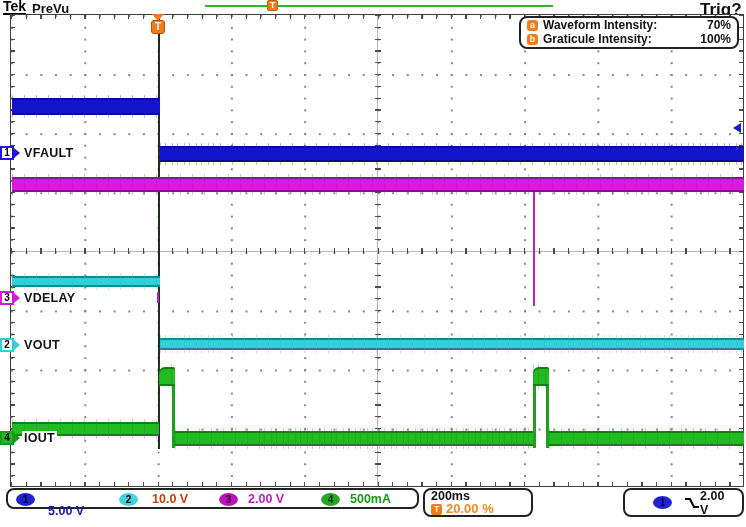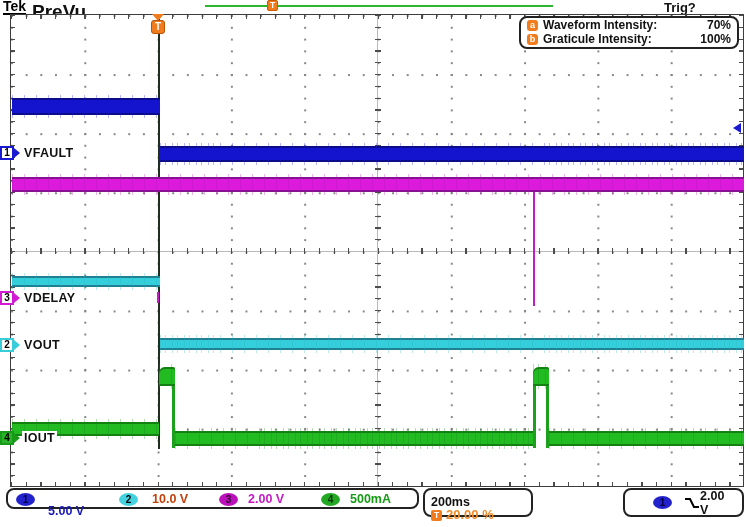--- a/index.html
+++ b/index.html
@@ -4,22 +4,22 @@
 <style>
   * { margin:0; padding:0; box-sizing:border-box; }
   html,body { width:746px; height:527px; background:#fff; overflow:hidden;
     font-family:"Liberation Sans", sans-serif; }
   #screen { position:relative; width:746px; height:527px; background:#fff; }
   .abs { position:absolute; }
 
   
   #tek-logo { left:3px; top:0; font-size:14px; font-weight:bold; color:#000;
     border-bottom:2px solid #000; line-height:13px; }
-  #mode { left:32px; top:1px; font-size:19px; font-weight:bold; color:#111; }
-  #trig-status { left:664px; top:0; font-size:13px; font-weight:bold; color:#111; }
+  #mode { left:32px; top:1px; font-size:13px; font-weight:bold; color:#111; }
+  #trig-status { left:700px; top:0; font-size:17px; font-weight:bold; color:#111; }
   #record-line { left:205px; top:5px; width:348px; height:2px; background:#2db52d; }
   #record-marker { left:267px; top:0; width:11px; height:11px; background:#f07c1e;
     border:1px solid #c85a00; border-radius:2px; color:#fff; font-size:8.5px;
     font-weight:bold; text-align:center; line-height:9px; }
 
   
   #intensity { left:519px; top:16px; width:220px; height:33px; background:#fff;
     border:2px solid #222; border-radius:8px; display:flex; flex-direction:column;
     justify-content:center; padding:0 6px; gap:1px; z-index:30; }
   .int-row { display:flex; align-items:center; gap:5px; font-size:12px;
@@ -85,21 +85,21 @@
 
   
   .box { position:absolute; background:#fff; border:2px solid #222; border-radius:8px; }
   #rb-ch { left:6px; top:488px; width:413px; height:21px; }
   .ellipse { position:absolute; top:3px; width:19px; height:13px; border-radius:50%;
     color:#000; font-size:10px; font-weight:bold; text-align:center; line-height:13px; }
   .e1 { background:#2222cc; color:#00003a; } .e2 { background:#44d2de; }
   .e3 { background:#bb11bb; color:#2d002d; } .e4 { background:#22a822; color:#003300; }
   .scale { position:absolute; top:2px; font-size:12.5px; font-weight:bold; }
   .s1 { color:#1a1ab8;margin-top:12px; } .s2 { color:#c2410c; } .s3 { color:#c41cc4; } .s4 { color:#179a17; }
-  #rb-horiz { left:423px; top:488px; width:110px; height:29px; padding:6px 6px; }
+  #rb-horiz { left:423px; top:488px; width:110px; height:29px; padding:0 6px; }
   #rb-horiz .l1 { font-size:12.5px; font-weight:bold; color:#111; line-height:13px; }
   #rb-horiz .l2 { display:flex; align-items:center; gap:4px; line-height:12px; }
   .tmini { width:11px; height:11px; background:#f07c1e; border-radius:2px; color:#fff;
     font-size:8.5px; font-weight:bold; text-align:center; line-height:11px; flex:0 0 auto; }
   .orange-val { font-size:13px; font-weight:bold; color:#f08a28; }
   #rb-acq { left:539px; top:488px; width:80px; height:29px; padding:1px 5px;
     font-size:12px; font-weight:bold; color:#111; line-height:13px; }
   #rb-trig { left:623px; top:488px; width:121px; height:29px; display:flex;
     align-items:center; padding:0 6px; }
   #rb-trig .ellipse { position:static; margin-left:22px; flex:0 0 auto; }

